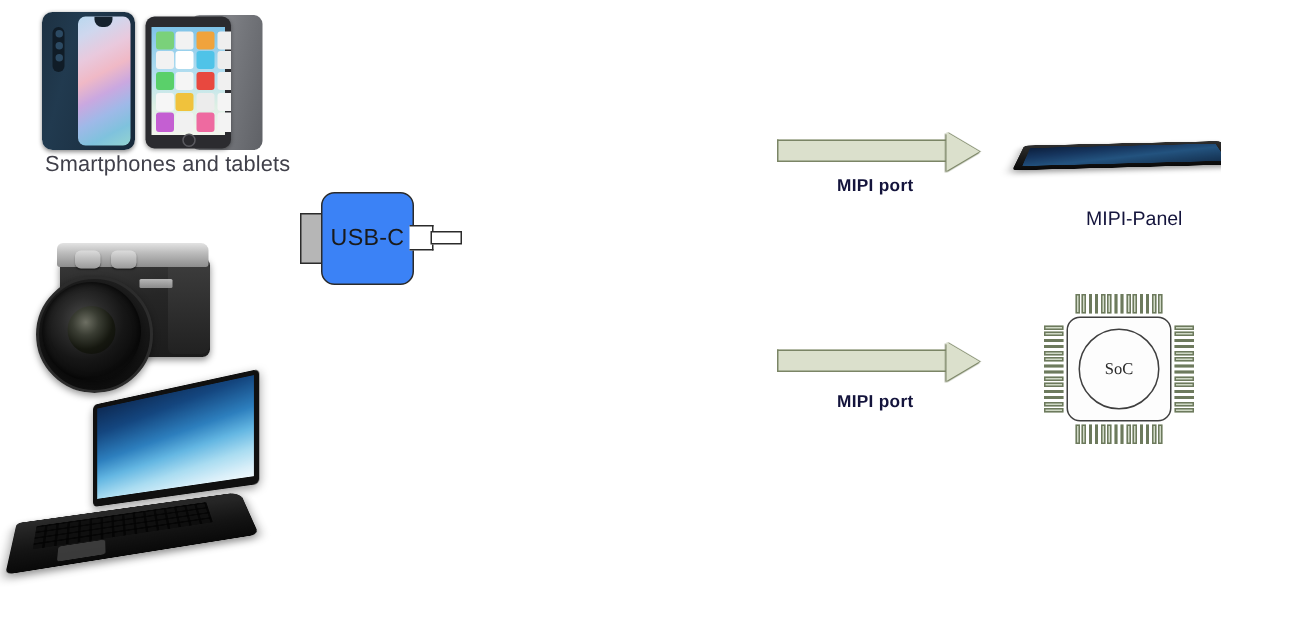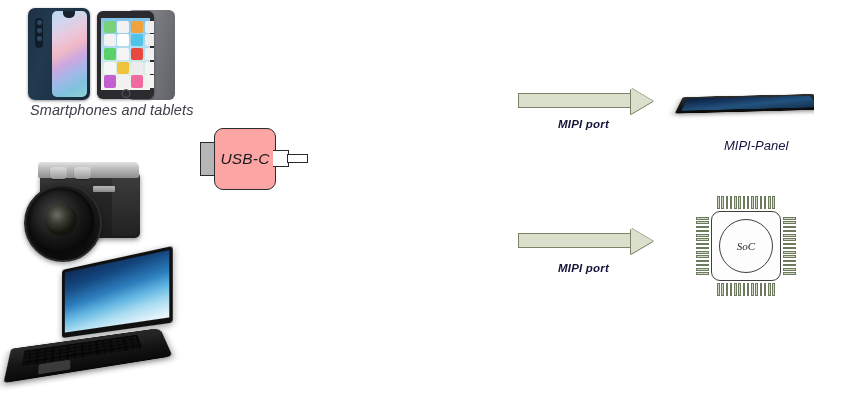--- a/index.html
+++ b/index.html
@@ -9,21 +9,20 @@
   }
   body {
     font-family: "Liberation Sans", sans-serif;
   }
   #canvas {
     position: relative;
     width: 814px;
     height: 415px;
     background: #ffffff;
     overflow: hidden;
-    font-style: italic;
   }
 
   
   .abs { position: absolute; }
   .lbl {
     position: absolute;
     font-family: "Liberation Sans", sans-serif;
     white-space: nowrap;
   }
 
@@ -222,21 +221,21 @@
   .usbc-tab {
     position: absolute; left: 0; top: 14px;
     width: 18px; height: 34px;
     background: #b6b6b6;
     border: 1.6px solid #2b2b2b;
     box-sizing: border-box;
   }
   .usbc-body {
     position: absolute; left: 14px; top: 0;
     width: 62px; height: 62px;
-    background: #fca5a5;
+    background: #3b82f6;
     border: 1.8px solid #2b2b2b;
     border-radius: 9px;
     box-sizing: border-box;
     display: flex;
     align-items: center;
     justify-content: center;
   }
   #usbc-label {
     position: static;
     font-size: 15.5px;

